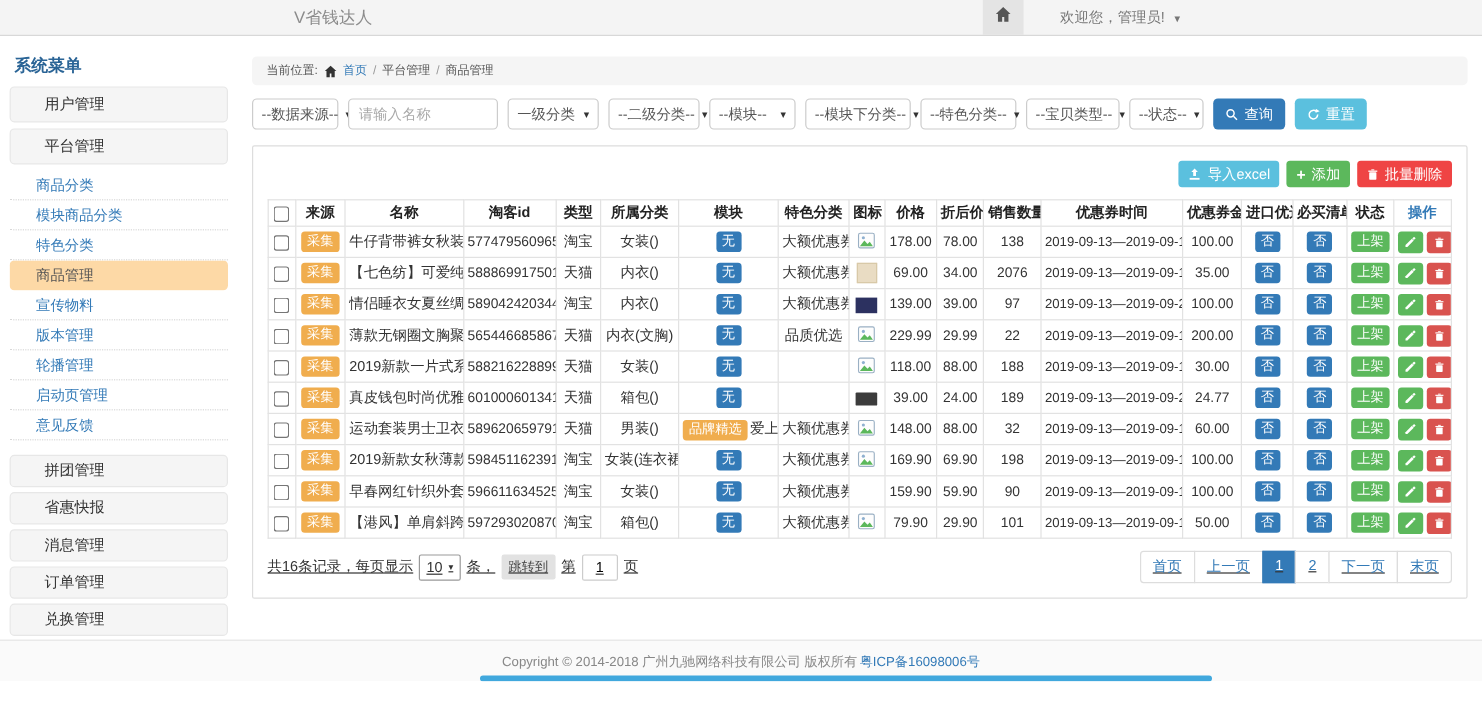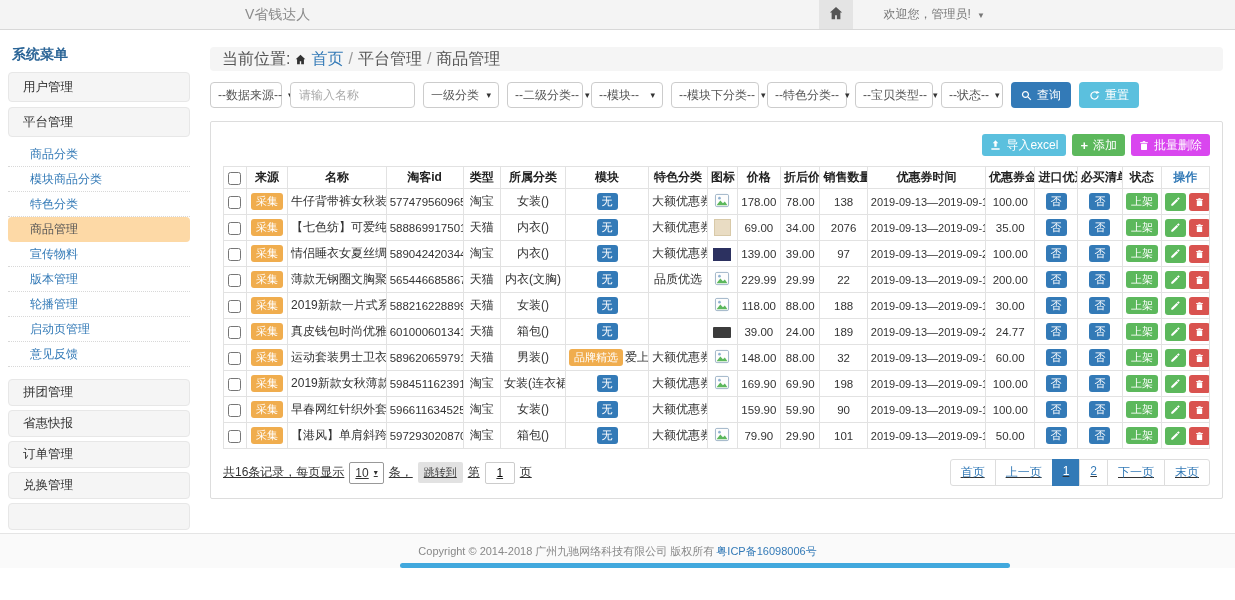--- a/index.html
+++ b/index.html
@@ -13,49 +13,49 @@
   .header-right { margin-left:auto; margin-right:250px; display:flex; align-items:center; height:100%;gap:16px; }
   .home-box { width:34px; height:100%; background:#e4e4e4; display:flex; align-items:center; justify-content:center; cursor:pointer; }
   .welcome { font-size:12px; color:#777; padding-left:14px; white-space:nowrap; }
   .welcome .caret { font-size:8px; color:#777; margin-left:3px; }
 
   
   .layout { display:flex; height:535px; }
   .sidebar { width:182px; margin-left:8px; padding-top:16px; flex:none; }
   .sidebar-title { color:#2a6496; font-weight:bold; font-size:14px; height:22px; margin:0 0 4px 4px; }
   .menu-group { height:30px; line-height:28px; background:#f5f5f5; border:1px solid #e7e7e7; border-radius:4px;
-                padding-left:14px; font-size:12.5px; color:#333; margin-bottom:5px; cursor:pointer; white-space:nowrap; overflow:hidden;}
+                padding-left:28px; font-size:12.5px; color:#333; margin-bottom:5px; cursor:pointer; white-space:nowrap; overflow:hidden;}
   .menu-group.sm { height:27px; line-height:25px; margin-bottom:4px; }
   .submenu { list-style:none; margin:2px 0 12px 0; }
   .submenu li { height:25px; line-height:24px; padding-left:22px; font-size:12px; color:#337ab7;
                 border-bottom:1px dotted #d8d8d8; cursor:pointer; white-space:nowrap; overflow:hidden; }
   .submenu li.active { background:#fdd9a6; border-radius:4px; color:#555; border-bottom-color:transparent; }
 
   .main { flex:1; margin:0 12px 0 20px; min-width:0; }
 
   
   .breadcrumb { margin-top:17px; height:24px; background:#f5f5f5; border-radius:4px; display:flex; align-items:center;
-                padding:0 12px; font-size:16px; color:#555; gap:5px; }
+                padding:0 12px; font-size:10px; color:#555; gap:5px; }
   .breadcrumb .home-link { color:#337ab7; cursor:pointer; }
   .breadcrumb .sep { color:#999; }
 
   
   .filters { margin-top:11px; display:flex; align-items:center; gap:8px; }
   .select-box { height:26px; border:1px solid #ccc; border-radius:4px; background:#fff; font-size:12px; color:#555;
                 display:flex; align-items:center; justify-content:space-between; padding:0 7px; cursor:pointer; white-space:nowrap; }
   .select-box::after { content:"▾"; font-size:9px; color:#333; margin-left:6px; }
   .txt { height:26px; width:125px; border:1px solid #ccc; border-radius:4px; font-size:12px; padding:0 8px; color:#333;
          font-family:inherit; }
   .txt::placeholder { color:#aaa; }
   .btn { height:26px; border:none; border-radius:4px; color:#fff; font-size:12px; display:inline-flex; align-items:center;
          gap:5px; padding:0 10px; cursor:pointer; font-family:inherit; }
   .btn-primary { background:#337ab7;justify-content:center; }
   .btn-info { background:#5bc0de; }
   .btn-success { background:#5cb85c; }
-  .btn-danger-light { background:#d946ef; }
+  .btn-danger-light { background:#ef4444; }
 
   
   .panel { margin-top:13px; border:1px solid #ddd; border-radius:2px; padding:12px; }
   .toolbar { display:flex; justify-content:flex-end; gap:6px; margin-bottom:10px; }
   .toolbar .btn { height:22px; font-size:12px; padding:0 8px; border-radius:3px; }
   .plus-glyph { font-weight:bold; font-size:13px; line-height:1; }
 
   
   table { width:100%; border-collapse:collapse; table-layout:fixed; font-size:12px; color:#333; }
   th,td { border:1px solid #e2e2e2; height:26px; text-align:center; padding:0 3px; overflow:hidden; white-space:nowrap; }
@@ -136,20 +136,21 @@
           <li class="active">商品管理</li>
           <li>宣传物料</li>
           <li>版本管理</li>
           <li>轮播管理</li>
           <li>启动页管理</li>
           <li>意见反馈</li>
         </ul>
       <div id="groups-bottom">
           <div class="menu-group sm">拼团管理</div>
           <div class="menu-group sm">省惠快报</div>
+          <div class="menu-group sm">消息管理</div>
           <div class="menu-group sm">订单管理</div>
           <div class="menu-group sm">兑换管理</div>
           <div class="menu-group sm"></div>
         </div>
     </aside>
 
     <main class="main">
 
       <div class="breadcrumb">
         <span>当前位置:</span>

